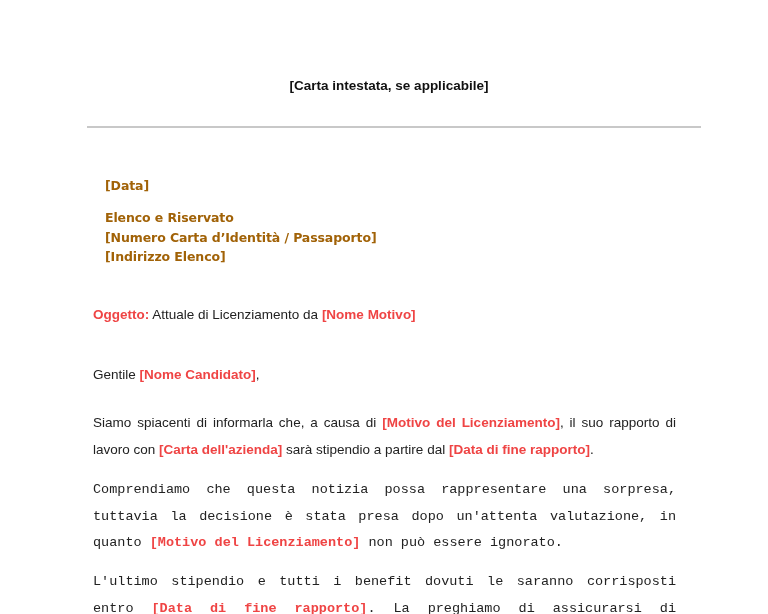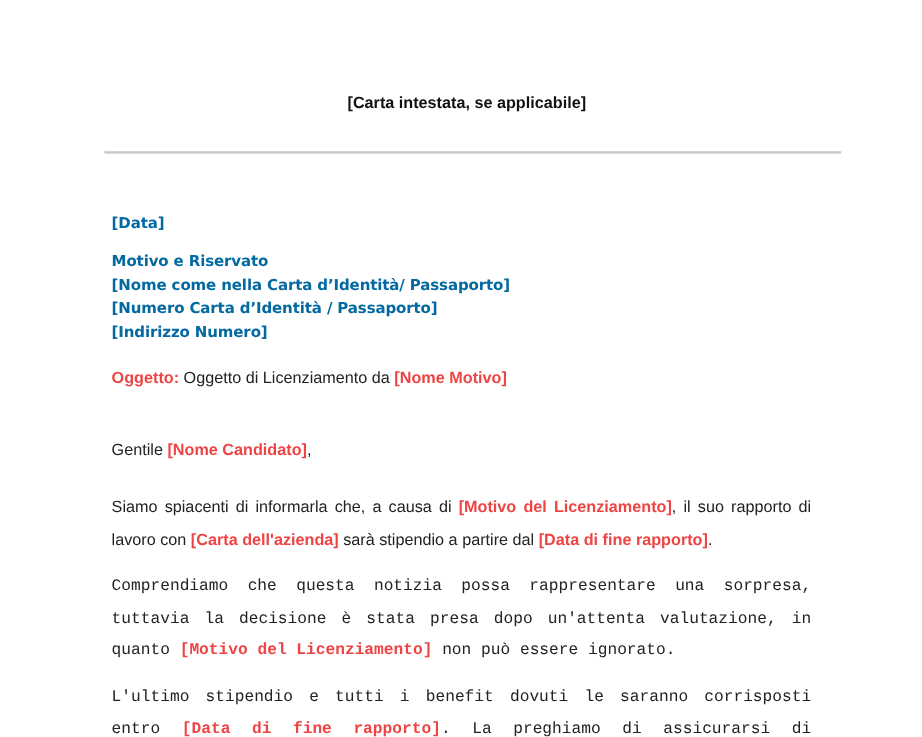--- a/index.html
+++ b/index.html
@@ -32,25 +32,25 @@
     .divider {
       position: absolute;
       left: 87px;
       top: 114px;
       width: 614px;
       height: 2px;
       background: #c8c8c8;
     }
     .sans-block {
       position: absolute;
-      left: 93px;
+      left: 105px;
       font-family: "DejaVu Sans", sans-serif;
       font-weight: bold;
       font-size: 12.5px;
-      color: #0369a1;
+      color: #a16207;
       letter-spacing: -0.1px;
     }
     .date { top: 166px; }
     .recipient { top: 196px; line-height: 19.5px; }
     .recipient div { white-space: nowrap; }
     .body-text {
       position: absolute;
       left: 93px;
       width: 583px;
       font-family: "Liberation Sans", sans-serif;
@@ -73,27 +73,26 @@
 
 <div class="page">
 
   <div class="letterhead">[Carta intestata, se applicabile]</div>
 
   <div class="divider"></div>
 
   <div class="sans-block date">[Data]</div>
 
   <div class="sans-block recipient">
-    <div>Motivo e Riservato</div>
-    <div>[Nome come nella Carta d’Identità/ Passaporto]</div>
+    <div>Elenco e Riservato</div>
     <div>[Numero Carta d’Identità / Passaporto]</div>
-    <div>[Indirizzo Numero]</div>
+    <div>[Indirizzo Elenco]</div>
   </div>
 
-  <div class="body-text subject"><b>Oggetto:</b><span> Oggetto di Licenziamento da </span><b>[Nome Motivo]</b></div>
+  <div class="body-text subject"><b>Oggetto:</b><span> Attuale di Licenziamento da </span><b>[Nome Motivo]</b></div>
 
   <div class="body-text greeting"><span>Gentile </span><b>[Nome Candidato]</b><span>,</span></div>
 
   <div class="body-text para p1"><span>Siamo spiacenti di informarla che, a causa di </span><b>[Motivo del Licenziamento]</b><span>, il suo rapporto di lavoro con </span><b>[Carta dell'azienda]</b><span> sarà stipendio a partire dal </span><b>[Data di fine rapporto]</b><span>.</span></div>
 
   <div class="body-text para p2"><span>Comprendiamo che questa notizia possa rappresentare una sorpresa, tuttavia la decisione è stata presa dopo un'attenta valutazione, in quanto </span><b>[Motivo del Licenziamento]</b><span> non può essere ignorato.</span></div>
 
   <div class="body-text para p3"><span>L'ultimo stipendio e tutti i benefit dovuti le saranno corrisposti entro </span><b>[Data di fine rapporto]</b><span>. La preghiamo di assicurarsi di restituire tutti i beni dell'azienda, incluso </span><b>[Elenco degli oggetti</b></div>
 
 </div>

